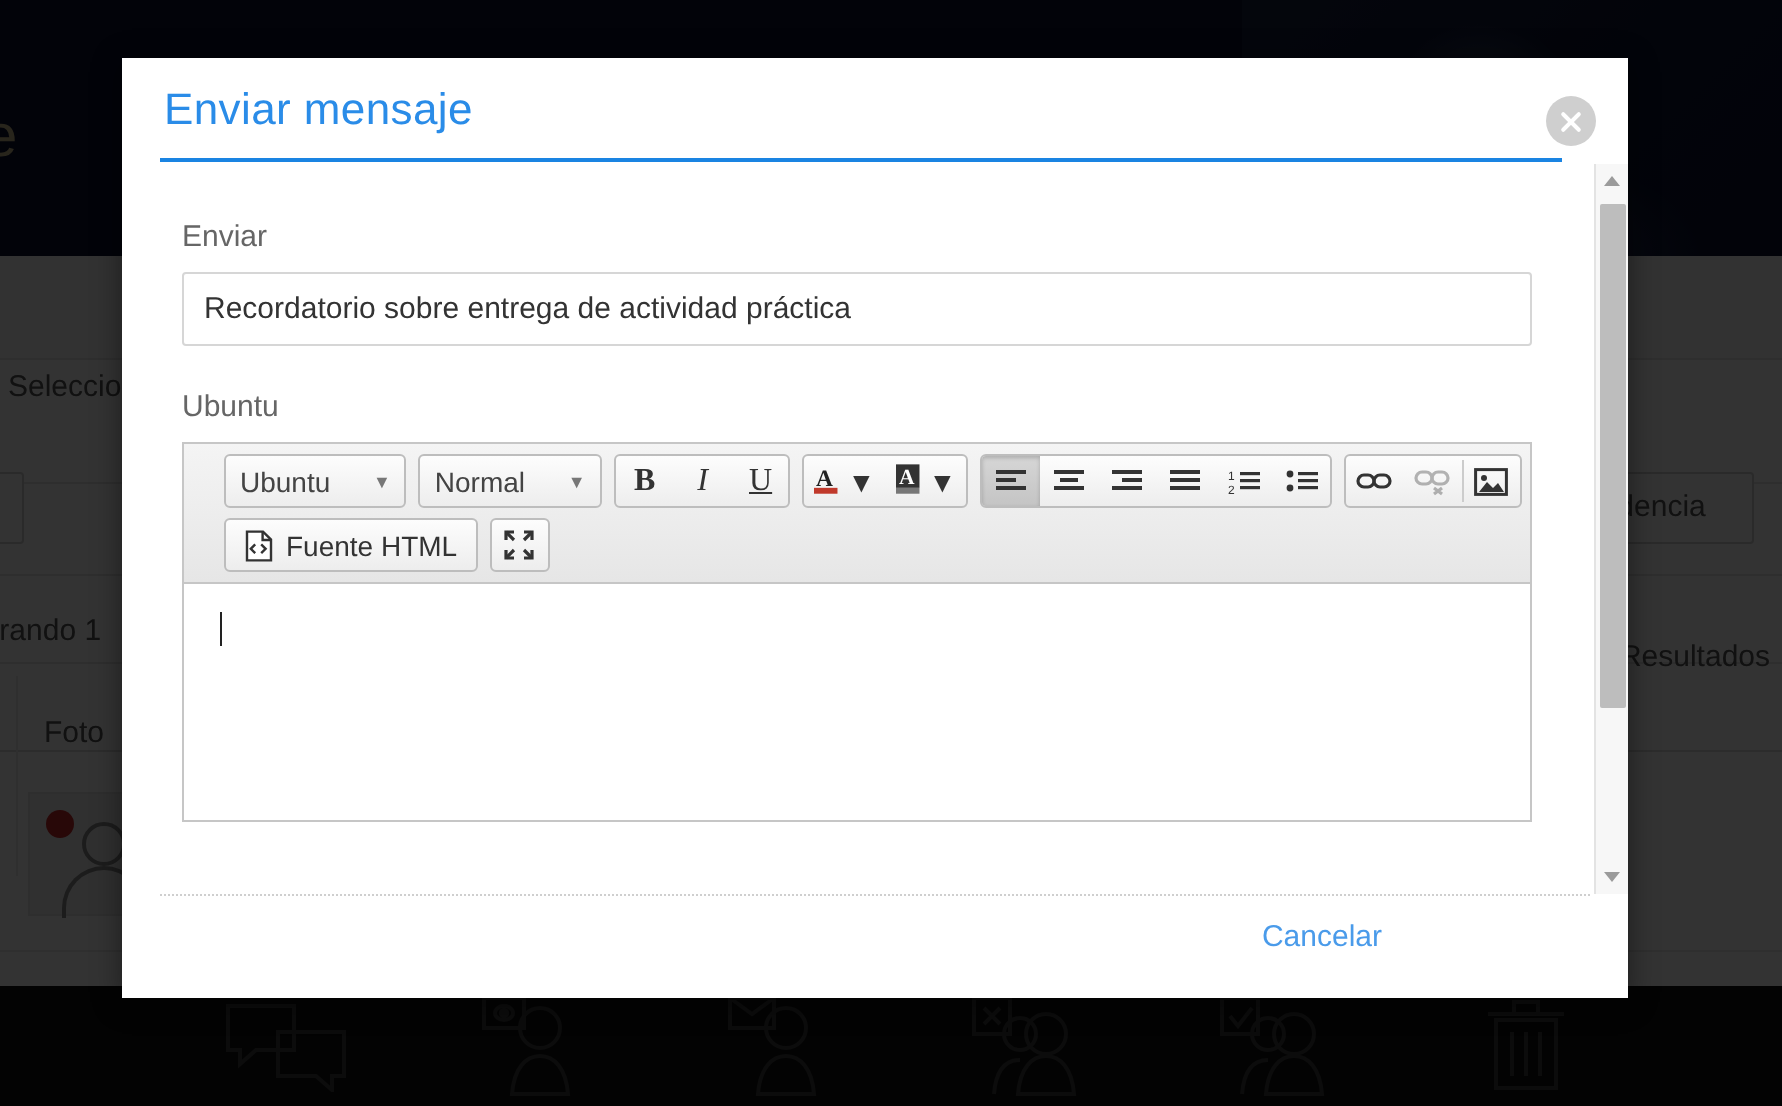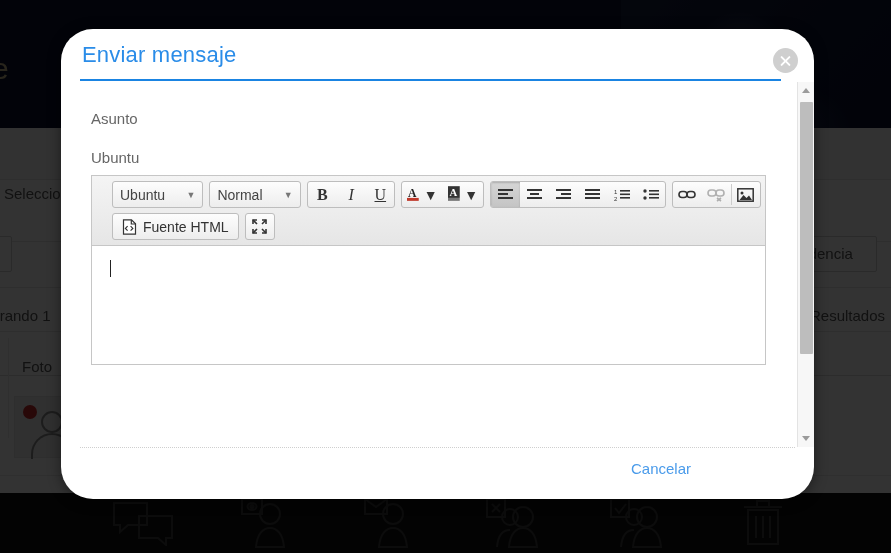--- a/index.html
+++ b/index.html
@@ -40,21 +40,21 @@
   .bg-filterrow { top: 52px; height: 62px; background: #ffffff; }
   .bg-filterrow2 { top: 114px; height: 46px; background: #ffffff; }
   .bg-countrow { top: 160px; height: 44px; background: #ffffff; border-bottom: 1px solid #e3e3e3; }
   .bg-tablehead { top: 204px; height: 44px; background: #ffffff; border-bottom: 1px solid #dddddd; }
   .bg-tablerow { top: 248px; height: 100px; background: #ffffff; border-bottom: 1px solid #e8e8e8; }
 
   .bg-text { position: absolute; color: #555; font-size: 15px; white-space: nowrap; }
   .bg-label-seleccionar { left: 4px; top: 185px; }
   .bg-label-mostrando  { left: -12px; top: 307px; }
   .bg-label-foto { left: 22px; top: 358px; font-size: 15px; }
-  .bg-label-resultados { right: 6px; top: 307px; }
+  .bg-label-resultados { right: 6px; top: 320px; }
 
   .bg-input-box {
     position: absolute; right: 14px; top: 236px; width: 120px; height: 36px;
     border: 1px solid #cfcfcf; border-radius: 2px; background: #fff;
   }
   .bg-input-box span { position: absolute; left: 9px; top: 8px; font-size: 15px; color: #555; white-space: nowrap; }
   .bg-smallbox {
     position: absolute; left: -10px; top: 236px; width: 22px; height: 36px;
     border: 1px solid #cfcfcf; border-radius: 2px; background: #fff;
   }
@@ -93,21 +93,20 @@
     background: rgba(0,0,0,0.80);
   }
 
   
   .modal {
     position: absolute; left: 61px; top: 29px;
     width: 753px; height: 470px;
     background: #ffffff;
     box-shadow: 0 2px 14px rgba(0,0,0,0.45);
     z-index: 20;
-    border-radius: 32px;
   }
   .modal-head { position: relative; height: 53px; }
   .modal-title {
     position: absolute; left: 21px; top: 13px;
     font-size: 22px; color: #2a8ce8; font-weight: normal;
     letter-spacing: .2px;
   }
   .modal-title-rule {
     position: absolute; left: 19px; top: 50px; width: 701px; height: 2px;
     background: #1a84e2;
@@ -332,21 +331,22 @@
 
     <div class="modal-head">
       <div class="modal-title">Enviar mensaje</div>
       <div class="modal-title-rule"></div>
       <button class="close-btn" title="Cerrar"></button>
     </div>
 
     <div class="modal-body">
       <div class="scroll-inner">
 
-        <div class="field-label">Asunto</div>
+        <div class="field-label">Enviar</div>
+        <input class="subject-input" type="text" value="Recordatorio sobre entrega de actividad práctica" style="">
 
         <div class="msg-label">Ubuntu</div>
 
         <div class="editor">
           <div class="editor-toolbar">
 
             <div class="tb-row">
               <div class="tb-select">
                 <span>Ubuntu</span>
                 <span class="caret">▼</span>

